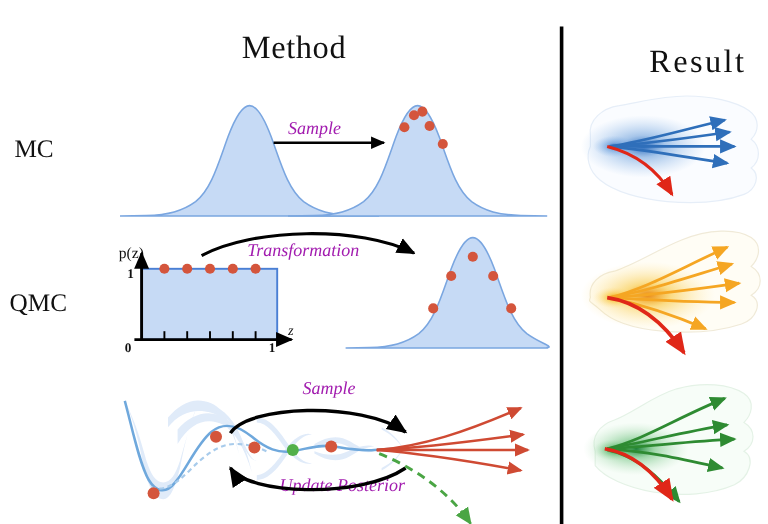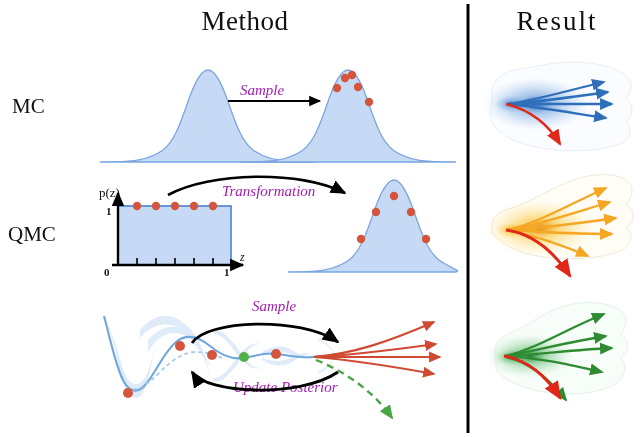--- a/index.html
+++ b/index.html
@@ -1,28 +1,28 @@
 <!DOCTYPE html>
 <html><head>
 <meta charset="utf-8">
 <style>
   html,body{margin:0;padding:0;background:#ffffff;}
   body{width:640px;height:437px;position:relative;overflow:hidden;
        font-family:"Liberation Serif","DejaVu Serif",serif;color:#111;}
-  .fig{position:absolute;inset:0;}
+  .fig{position:absolute;inset:0;margin-top:18px;}
   .hdr{position:absolute;text-align:center;font-size:27px;letter-spacing:.5px;color:#111;}
   #hdr-method{left:110px;top:6px;width:270px;}
-  #hdr-result{left:492px;top:6px;width:130px;letter-spacing:2px;}
+  #hdr-result{left:492px;top:18px;width:130px;letter-spacing:2px;text-align:right;}
   .rowlabel{position:absolute;font-size:21px;color:#111;white-space:nowrap;}
   #lbl-mc{left:12px;top:94px;}
   #lbl-qmc{left:8px;top:222px;}
   #lbl-bo{left:4px;top:356px;}
   .arrowlabel{position:absolute;font-size:15px;color:#a21caf;white-space:nowrap;font-style:italic;}
   #lbl-sample-mc{left:240px;top:82px;}
-  #lbl-transformation{left:222px;top:183px;}
+  #lbl-transformation{left:206px;top:183px;}
   #lbl-sample-bo{left:252px;top:298px;}
   #lbl-update{left:233px;top:379px;}
   #lbl-pz{left:99px;top:185px;font-size:13px;}
   #lbl-z{left:240px;top:250px;font-size:12px;font-style:italic;}
   #lbl-one-y{left:106px;top:205px;font-size:11px;font-weight:bold;}
   #lbl-zero{left:104px;top:266px;font-size:11px;font-weight:bold;}
   #lbl-one-x{left:224px;top:266px;font-size:11px;font-weight:bold;}
   svg{position:absolute;left:0;top:0;}
 </style>
 </head>

